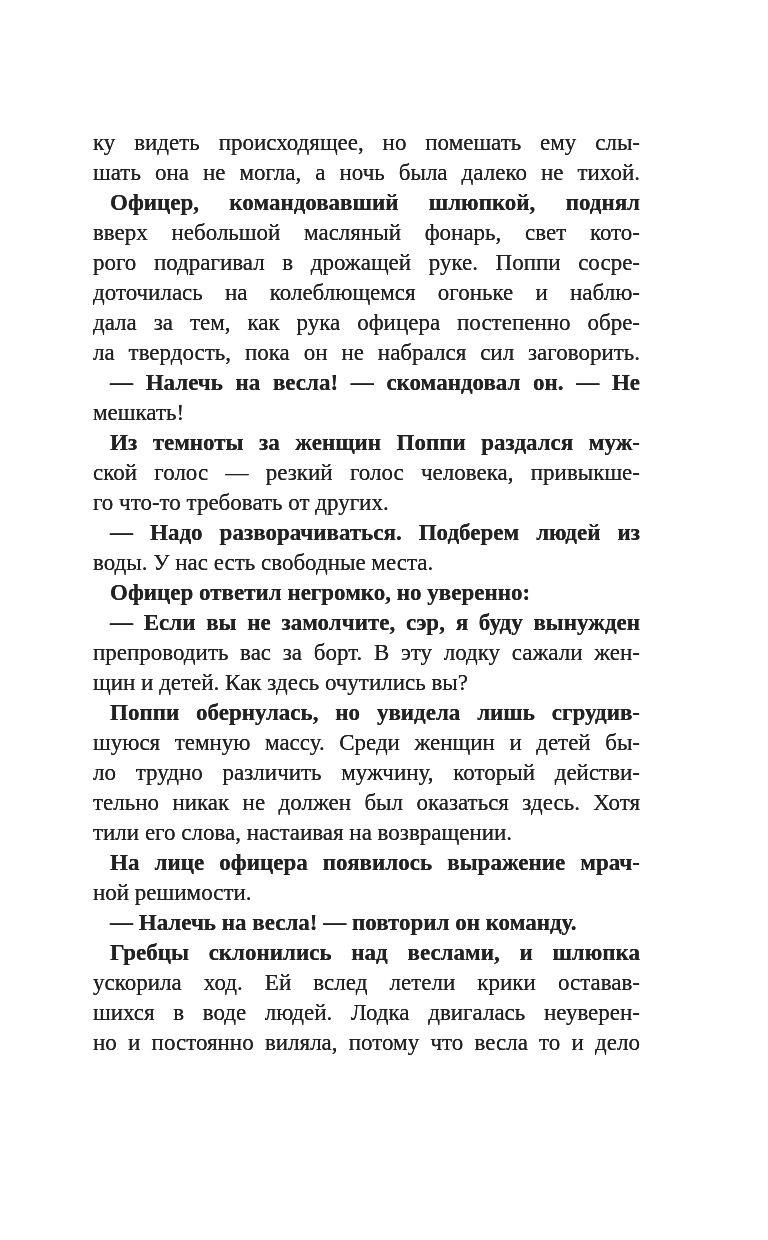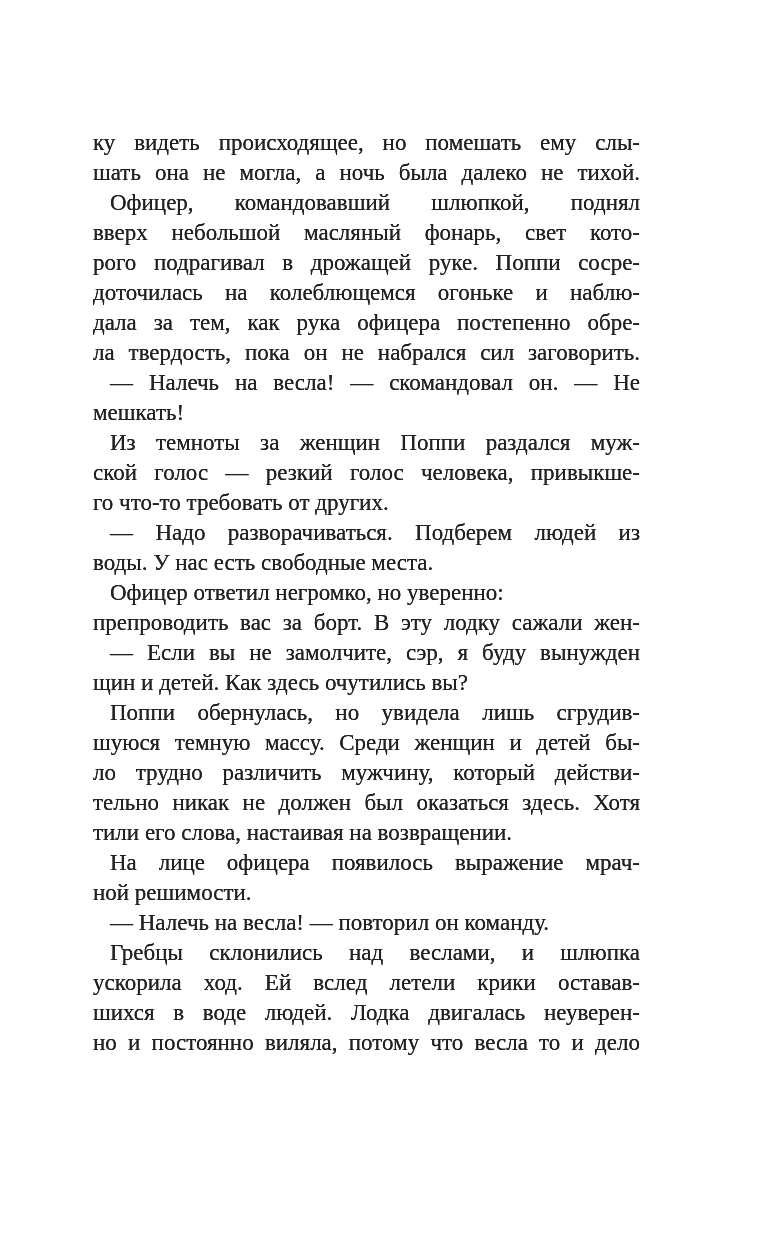--- a/index.html
+++ b/index.html
@@ -34,20 +34,21 @@
     white-space: normal;
     
     text-shadow: 0 0 0.5px currentColor;
   }
   .line.noj {
     text-align: right;
     text-align-last: left;
   }
   .line.ind {
     text-indent: 17px;
+    font-weight: bold;
   }
   .page-number {
     position: absolute;
     top: 1116px;
     right: 141px;
     font-size: 21px;
     line-height: 24px;
     color: #222222;
     text-shadow: 0 0 0.5px currentColor;
     margin-top: 40px;
@@ -67,22 +68,22 @@
       <div class="line">дала за тем, как рука офицера постепенно обре-</div>
       <div class="line">ла твердость, пока он не набрался сил заговорить.</div>
       <div class="line ind">— Налечь на весла! — скомандовал он. — Не</div>
       <div class="line noj">мешкать!</div>
       <div class="line ind">Из темноты за женщин Поппи раздался муж-</div>
       <div class="line">ской голос — резкий голос человека, привыкше-</div>
       <div class="line noj">го что-то требовать от других.</div>
       <div class="line ind">— Надо разворачиваться. Подберем людей из</div>
       <div class="line noj">воды. У нас есть свободные места.</div>
       <div class="line ind noj">Офицер ответил негромко, но уверенно:</div>
+      <div class="line ind">— Если вы не замолчите, сэр, я буду вынужден</div>
       <div class="line">препроводить вас за борт. В эту лодку сажали жен-</div>
-      <div class="line ind">— Если вы не замолчите, сэр, я буду вынужден</div>
       <div class="line noj">щин и детей. Как здесь очутились вы?</div>
       <div class="line ind">Поппи обернулась, но увидела лишь сгрудив-</div>
       <div class="line">шуюся темную массу. Среди женщин и детей бы-</div>
       <div class="line">ло трудно различить мужчину, который действи-</div>
       <div class="line">тельно никак не должен был оказаться здесь. Хотя</div>
       <div class="line noj">тили его слова, настаивая на возвращении.</div>
       <div class="line ind">На лице офицера появилось выражение мрач-</div>
       <div class="line noj">ной решимости.</div>
       <div class="line ind noj">— Налечь на весла! — повторил он команду.</div>
       <div class="line ind">Гребцы склонились над веслами, и шлюпка</div>

